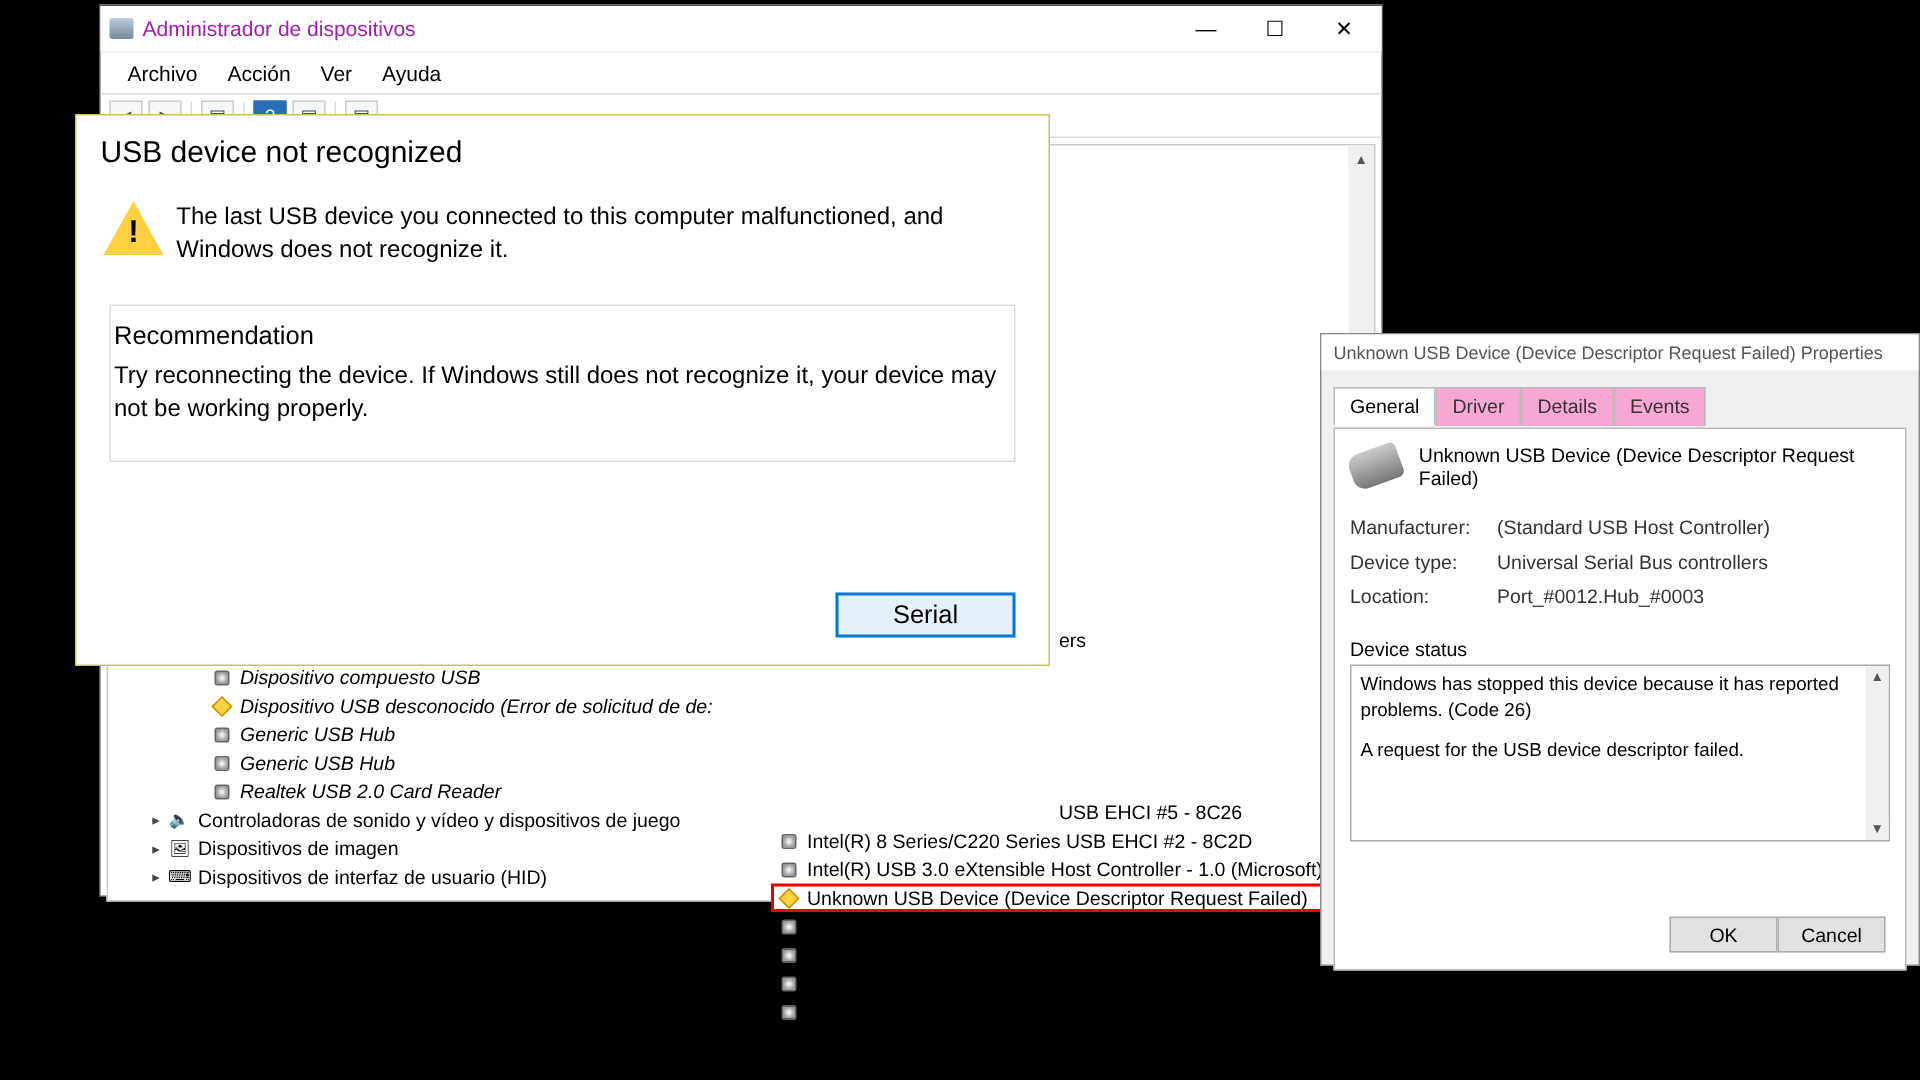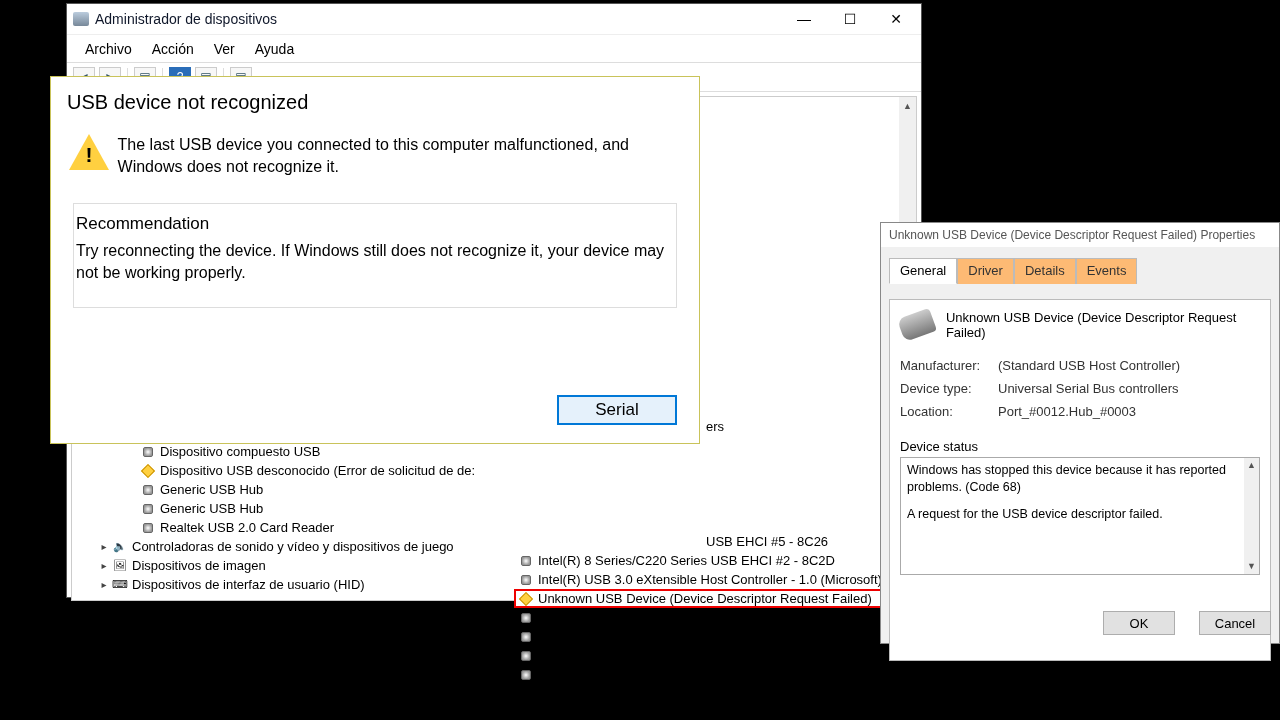--- a/index.html
+++ b/index.html
@@ -6,21 +6,21 @@
   html, body { width: 1280px; height: 720px; overflow: hidden; font-family: "Segoe UI", Tahoma, sans-serif; font-size: 13px; background: #000; }
   .stage { position: relative; width: 1280px; height: 720px; }
 
   
   .devmgr {
     position: absolute; left: 66px; top: 3px; width: 856px; height: 595px;
     background: #fff; border: 1px solid #555;
   }
   .titlebar { height: 30px; display: flex; align-items: center; padding: 0 2px 0 6px; background: #fff; }
   .title-ico { width: 16px; height: 14px; margin-right: 6px; background: linear-gradient(#bcd, #789); border-radius: 2px; }
-  .title-text { flex: 1; color: #0f172a; font-size: 14px; }
+  .title-text { flex: 1; color: #a21caf; font-size: 14px; }
   .winbtns { display: flex; }
   .winbtn { width: 46px; height: 30px; display: flex; align-items: center; justify-content: center; font-size: 14px; color: #000; }
   .menubar { height: 28px; display: flex; align-items: center; padding: 0 8px; border-top: 1px solid #eee; }
   .menuitem { padding: 4px 10px; font-size: 14px; }
   .toolbar { height: 30px; display: flex; align-items: center; gap: 4px; padding: 0 6px; border-top: 1px solid #ddd; border-bottom: 1px solid #ddd; }
   .toolico { width: 22px; height: 20px; display: flex; align-items: center; justify-content: center; border: 1px solid #ccc; background: #f7f7f7; font-size: 12px; color: #356; }
   .toolsep { width: 1px; height: 18px; background: #ddd; margin: 0 2px; }
 
   .content { position: relative; margin: 4px; border: 1px solid #ccc; height: 505px; background: #fff; }
   .scrollbar-v { position: absolute; right: 0; top: 0; bottom: 0; width: 17px; background: #f0f0f0; }
@@ -30,21 +30,21 @@
   .tree { position: absolute; left: 0; right: 17px; top: 0; bottom: 0; overflow: hidden; padding-top: 345px; }
   .tree-node { display: flex; align-items: center; height: 19px; padding-left: 0; white-space: nowrap; font-size: 13px; }
   .tree-node .expander { width: 12px; text-align: center; color: #444; font-size: 10px; }
   .tree-node .ticon { width: 16px; height: 16px; margin: 0 4px 0 2px; display: inline-flex; align-items: center; justify-content: center; font-size: 11px; }
   .usb-ico { width: 10px; height: 10px; display:inline-block; background: radial-gradient(#fff,#999 70%); border:1px solid #666; border-radius: 2px; }
   .warn-ico { width:10px;height:10px; display:inline-block; background:#ffd040; border:1px solid #c89000; transform:rotate(45deg);}
   .snd-ico::before { content:"🔈"; font-size:11px;}
   .img-ico::before { content:"🖼"; font-size:11px;}
   .hid-ico::before { content:"⌨"; font-size:11px;}
   .indent1 { padding-left: 26px; }
-  .indent2 { padding-left: 66px; }
+  .indent2 { padding-left: 66px; font-style: italic; }
 
   
   .tree2 { position: absolute; left: 444px; top: 320px; width: 400px; }
   .hilite { border: 2px solid #e00; background: #fff; margin-left:-2px; }
 
   
   .toast {
     position: absolute; left: 50px; top: 76px; width: 650px; height: 368px;
     background: #fff; border: 1px solid #c9c35a;
   }
@@ -71,37 +71,37 @@
     width: 120px; height: 30px; border: 2px solid #0078d7; background: #e5f1fb;
     font-size: 17px; display: flex; align-items: center; justify-content: center;
   }
 
   
   .props {
     position: absolute; left: 880px; top: 222px; width: 400px; height: 422px;
     background: #f0f0f0; border: 1px solid #888;
   }
   .props-title { height: 24px; display: flex; align-items: center; padding: 0 8px; font-size: 12px; color: #555; background: #fff; }
-  .tabs { display: flex; padding: 10px 8px 16px; gap: 0; }
+  .tabs { display: flex; padding: 10px 8px 2px; gap: 0; }
   .tab { padding: 4px 10px 5px; font-size: 13px; border: 1px solid #bbb; border-bottom: none; background: #fff; position: relative; top: 1px; }
-  .tab.inactive { background: #fdba74; color: #333; }
+  .tab.inactive { background: #f9a8d4; color: #333; }
   .tab.active { border-bottom: 1px solid #fff; }
   .tabpanel { margin: 0 8px 8px; border: 1px solid #bbb; background: #fff; padding: 10px; height: 362px; position: relative; }
   .dev-head { display: flex; align-items: center; gap: 12px; margin-bottom: 14px; }
   .dev-head-ico { width: 36px; height: 24px; background: linear-gradient(#ccc,#777); border-radius: 8px 4px 4px 8px; transform: rotate(-20deg);}
   .dev-head-name { font-size: 13px; }
   .kv { display: flex; font-size: 13px; padding: 4px 0; }
   .kv .k { width: 98px; color: #333; }
   .kv .v { color: #333; }
   .status-group { margin-top: 16px; }
   .status-label { font-size: 13px; margin-bottom: 3px; }
   .status-box { border: 1px solid #aaa; height: 118px; padding: 4px 6px; font-size: 12.5px; line-height: 1.35; position: relative; background:#fff;}
   .status-scroll { position:absolute; right:0; top:0; bottom:0; width:15px; background:#f0f0f0; }
   .status-scroll .scroll-up, .status-scroll .scroll-down { width:15px;height:15px; }
-  .dlg-btns { position: absolute; bottom: 8px; right: 8px; display: flex; gap: 24px; }
+  .dlg-btns { position: absolute; bottom: 8px; right: 22px; display: flex; gap: 0; }
   .dlg-btn { width: 72px; height: 24px; display: flex; align-items: center; justify-content: center; font-size: 13px; background: #e1e1e1; border: 1px solid #adadad; }
 </style>
 </head>
 <body>
 
 <div class="stage">
 
   <div class="devmgr">
     <div class="titlebar">
       <span class="title-ico"></span>
@@ -273,21 +273,21 @@
           <span class="v">Universal Serial Bus controllers</span>
         </div>
       <div class="kv">
           <span class="k">Location:</span>
           <span class="v">Port_#0012.Hub_#0003</span>
         </div>
 
       <div class="status-group">
         <div class="status-label">Device status</div>
         <div class="status-box">
-          <div style="padding-right:18px">Windows has stopped this device because it has reported problems. (Code 68)</div>
+          <div style="padding-right:18px">Windows has stopped this device because it has reported problems. (Code 26)</div>
           <div style="height:10px"></div>
           <div style="padding-right:18px">A request for the USB device descriptor failed.</div>
           <div class="status-scroll">
             <div class="scroll-up">▲</div>
             <div class="scroll-down" style="position:absolute;bottom:0">▼</div>
           </div>
         </div>
       </div>
     </div>
     <div class="dlg-btns">

